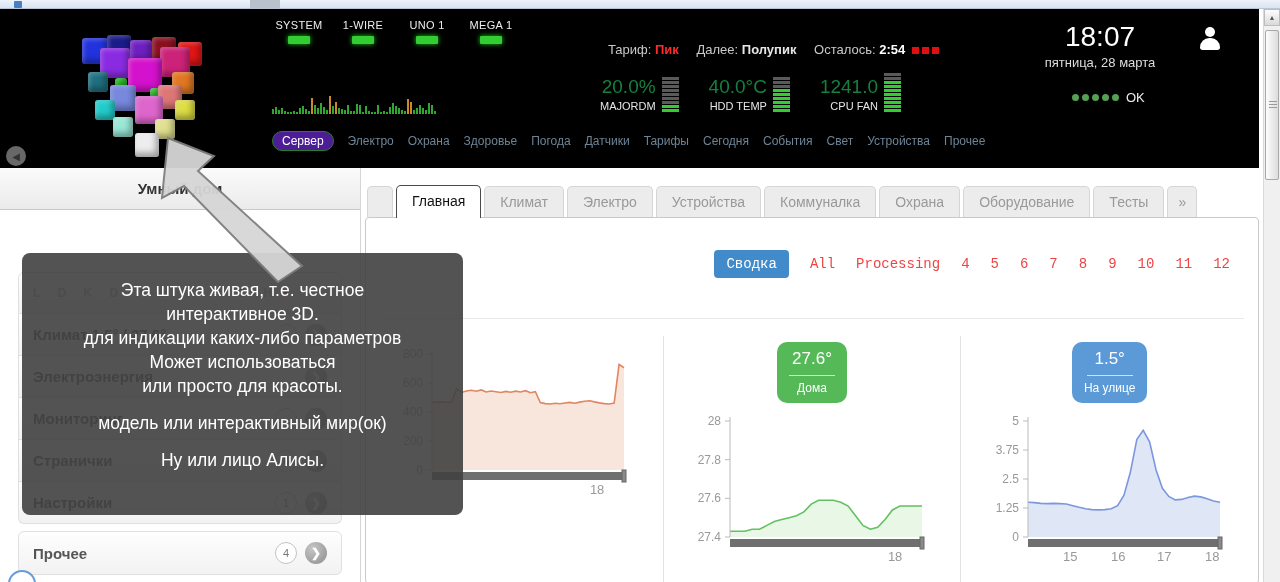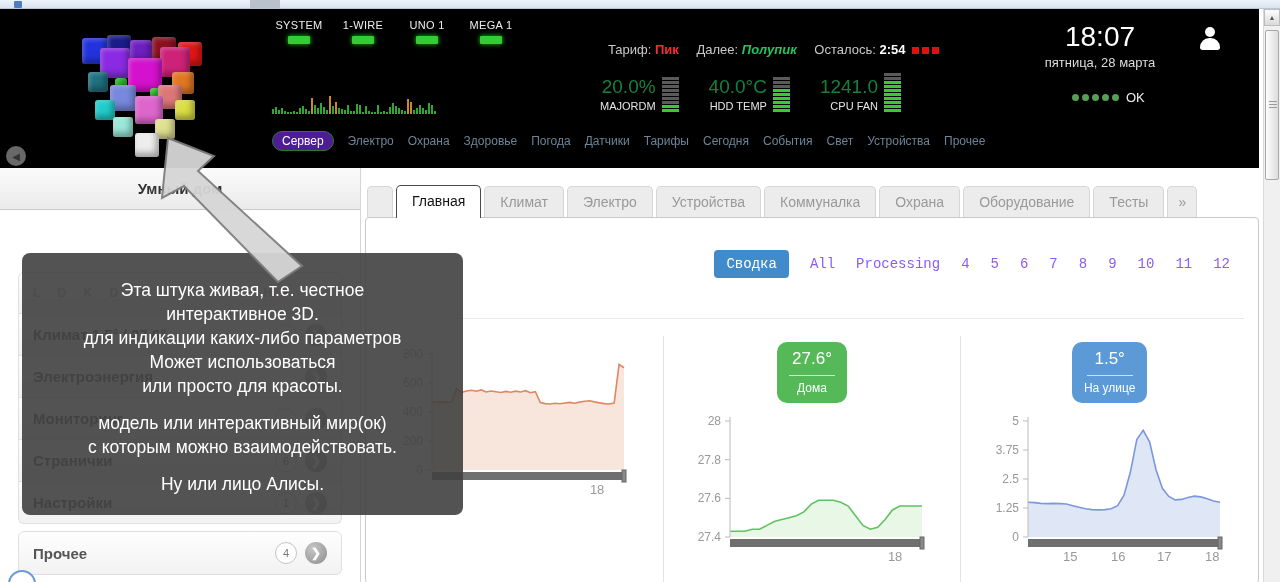--- a/index.html
+++ b/index.html
@@ -29,21 +29,21 @@
   .module .m-led { width:22px; height:8px; margin:5px auto 0; background:#33cc33; border-radius:1px;
     box-shadow:0 0 5px #2c2; }
 
   .equalizer { position:absolute; left:272px; top:80px; width:192px; height:25px;
     display:flex; align-items:flex-end; gap:1px; }
   .equalizer .bar { width:2px; background:#2fa82f; }
   .equalizer .bar.hot { background:#cc8a22; }
 
   .tariff { position:absolute; left:608px; top:33px; font-size:13px; color:#c9c9c9; white-space:nowrap; }
   .tariff b.cur { color:#ff2a2a; margin-right:14px; }
-  .tariff b.next { color:#22c55e; margin-right:14px;font-style:italic; }
+  .tariff b.next { color:#e5e5e5; margin-right:14px; }
   .tariff b.rem { color:#fff; }
   .tariff .sq { display:inline-block; width:7px; height:7px; background:#e01010; margin-left:3px; vertical-align:middle; }
 
   .gauges { position:absolute; left:600px; top:64px; display:flex; gap:30px; }
   .gauge { display:flex; align-items:flex-end; gap:6px; }
   .gauge-text { text-align:right; }
   .gauge-value { color:#15803d; font-size:19px; }
   .gauge-label { color:#e6e6e6; font-size:11px; margin-top:2px; white-space:nowrap; }
   .gauge-bars { display:flex; flex-direction:column; gap:1px; }
   .gauge-bars i { display:block; width:17px; height:3px; background:#5a5a5a; }
@@ -90,21 +90,21 @@
   .tabs { position:absolute; left:4px; top:17px; display:flex; align-items:flex-end; gap:3px; z-index:2; }
   .tab { padding:7px 15px; background:#ececec; border:1px solid #d6d6d6; border-bottom:none;
     border-radius:5px 5px 0 0; color:#999; font-size:14px; white-space:nowrap; }
   .tab.blank { width:26px; height:31px; padding:0; }
   .tab.active { background:#fff; border-color:#4a4a4a; color:#111; position:relative; padding-bottom:9px; margin-bottom:-1px; }
   .tab.more { padding:7px 10px; }
   .card { position:absolute; left:2px; top:49px; right:0; bottom:-2px; background:#fff;
     border:1px solid #c9c9c9; border-radius:4px; }
   .filters { position:absolute; right:28px; top:32px; display:flex; align-items:center; gap:21px;font-family:Liberation Mono, monospace; }
   .filters .btn { background:#428bca; color:#fff; font-size:14px; padding:6px 12px; border-radius:4px; }
-  .filters a { color:#8b5cf6; font-size:14px; text-decoration:none; }
+  .filters a { color:#ef4444; font-size:14px; text-decoration:none; }
   .card hr { position:absolute; left:14px; right:14px; top:100px; border:none; border-top:1px solid #e9e9e9; }
   .charts { position:absolute; left:0; right:0; top:118px; bottom:0; display:flex; }
   .chart-col { flex:1; border-left:1px solid #e3e3e3; display:flex; flex-direction:column; align-items:center; }
   .chart-col:first-child { border-left:none; }
   .cbadge { margin-top:6px; min-width:68px; padding:7px 12px 8px; border-radius:10px; text-align:center; color:#fff; }
   .cbadge .v { font-size:17px; }
   .cbadge .d { height:1px; background:rgba(255,255,255,.7); margin:6px auto 5px; width:46px; }
   .cbadge .l { font-size:12px; white-space:nowrap; }
   .chart-svg { margin-top:10px; }
 
@@ -477,21 +477,20 @@
   </div>
 
   <div class="tooltip">
       <div>Эта штука живая, т.е. честное</div>
       <div>интерактивное 3D.</div>
       <div>для индикации каких-либо параметров</div>
       <div>Может использоваться</div>
       <div>или просто для красоты.</div>
       <div class="gap"></div>
       <div>модель или интерактивный мир(ок)</div>
-      <div>с которым можно взаимодействовать.</div>
       <div class="gap"></div>
       <div>Ну или лицо Алисы.</div>
     </div>
   <svg class="arrow-overlay" viewBox="0 0 200 175">
     <polygon points="28,14 74,32 58,47 162,142 138,158 44,62 22,74" fill="#d6d6d6" stroke="#7e7e7e" stroke-width="2" opacity="0.95"></polygon>
   </svg>
 </div>
 
 <div class="scrollbar">
   <div class="sb-btn">▲</div>

